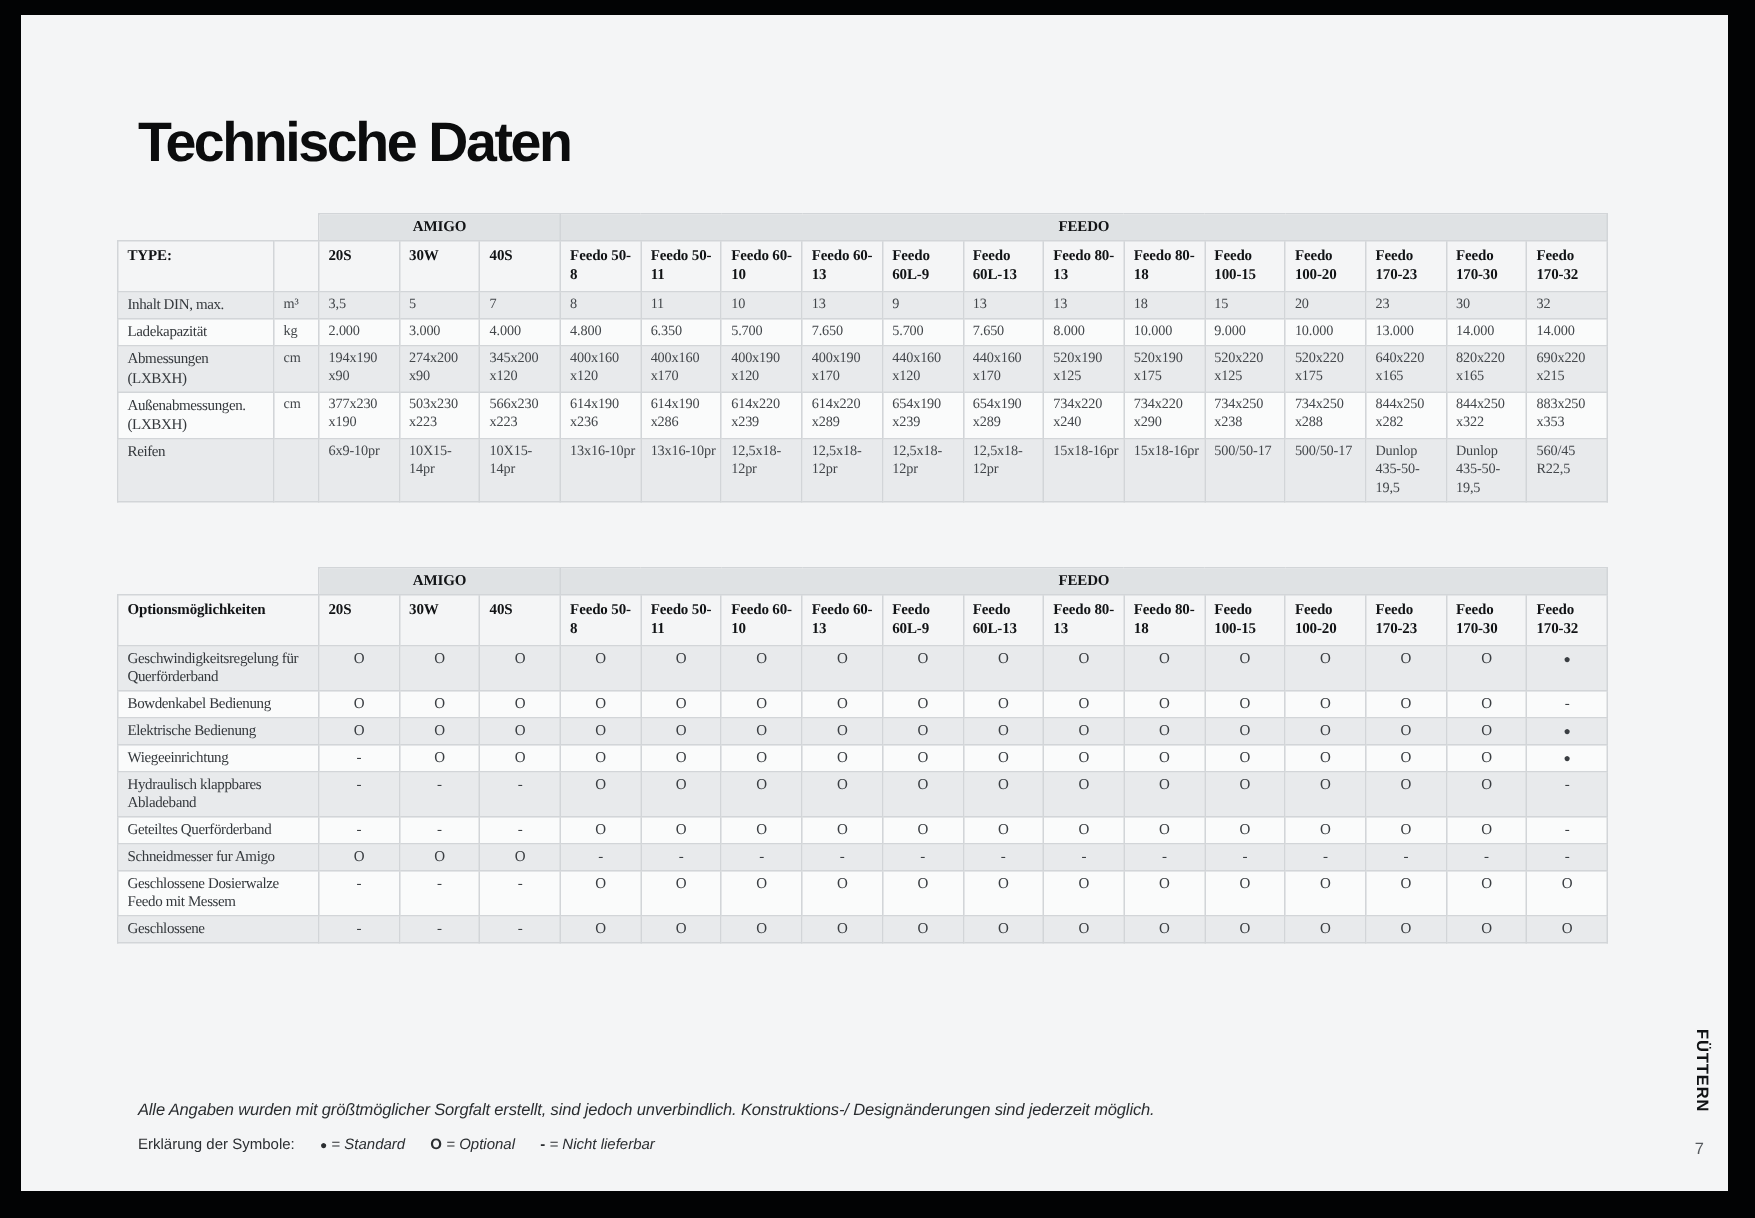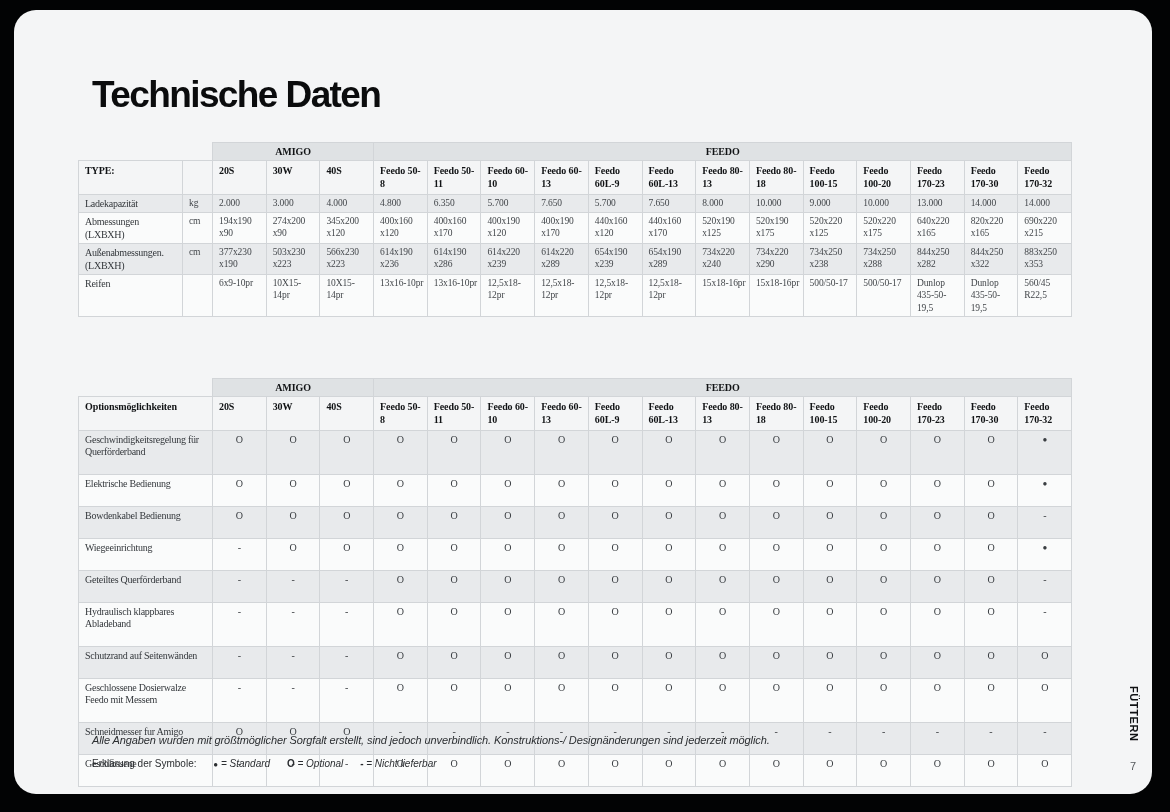--- a/index.html
+++ b/index.html
@@ -1,30 +1,30 @@
 <!DOCTYPE html>
 <html><head>
 <meta charset="utf-8">
 <style>
   * { margin:0; padding:0; box-sizing:border-box; }
   html,body { width:1170px; height:812px; background:#020304; font-family:"Liberation Sans",sans-serif; overflow:hidden; position:relative; }
-  .page { position:absolute; left:14px; top:10px; width:1138px; height:784px; background:#f4f5f6;border-radius:22px; }
+  .page { position:absolute; left:14px; top:10px; width:1138px; height:784px; background:#f4f5f6; }
   .title { position:absolute; left:78px; top:64px; font-size:37px; font-weight:bold; letter-spacing:-1.6px; color:#0b0c0d; }
   table { border-collapse:collapse; table-layout:fixed; width:993px; position:absolute; left:64px;font-family:Liberation Serif, serif; }
   #spec { top:132px; }
   #opts { top:368px; }
   th,td { border:1px solid #d2d5d8; font-size:9.5px; color:#42464a; vertical-align:top; text-align:left; padding:2px 3px 2px 6px; line-height:1.3; letter-spacing:-0.1px; overflow:hidden; }
   th.spacer { border:none; background:transparent; }
   th.group { background:#dfe2e4; text-align:center; font-weight:bold; color:#111315; font-size:10px; padding:2px; line-height:1.3; }
   th.hlabel, th.hmodel, th.hunit { background:#f4f5f6; font-weight:bold; color:#111315; font-size:10px; padding-top:4px; padding-bottom:4px; line-height:1.25; }
   tbody tr:nth-child(odd) td { background:#e8eaec; }
   tbody tr:nth-child(even) td { background:#fafbfb; }
   td.lbl { font-size:10px; color:#34383c; letter-spacing:-0.25px; }
   td.unit { font-size:9.5px; }
-  #opts td.lbl { line-height:1.2; padding-top:3px; padding-bottom:16px; }
+  #opts td.lbl { line-height:1.2; padding-top:3px; padding-bottom:2px; }
   #opts td.opt { text-align:center; padding:2px; font-size:10px; line-height:1.3; color:#3a3e42; }
   #opts td.opt.std { font-size:8px; padding-top:4px; }
   .footer-note { position:absolute; left:78px; top:680px; width:860px; font-size:10px; color:#2b2e31; letter-spacing:-0.1px; }
   .legend { position:absolute; left:78px; top:748px; font-size:10px; color:#2b2e31; }
   .legend .li { margin-left:14px; }
   .legend .sym { font-style:normal; font-weight:bold; }
   .legend .sym.dot { font-size:8px; }
   .legend i { color:#2b2e31; }
   .disclaimer { position:absolute; left:78px; top:724px; width:900px; font-size:11px; font-style:italic; color:#2b2e31; letter-spacing:-0.1px; }
   .side-label { position:absolute; right:12px; top:676px; writing-mode:vertical-rl; font-size:11px; font-weight:bold; color:#101214; letter-spacing:0.6px; }
@@ -79,20 +79,40 @@
           <th class="hmodel">Feedo 80-18</th>
           <th class="hmodel">Feedo 100-15</th>
           <th class="hmodel">Feedo 100-20</th>
           <th class="hmodel">Feedo 170-23</th>
           <th class="hmodel">Feedo 170-30</th>
           <th class="hmodel">Feedo 170-32</th>
         </tr>
       </thead>
       <tbody>
         <tr>
+          <td class="lbl">Inhalt DIN, max.</td>
+          <td class="unit">m³</td>
+          <td class="val">3,5</td>
+          <td class="val">5</td>
+          <td class="val">7</td>
+          <td class="val">8</td>
+          <td class="val">11</td>
+          <td class="val">10</td>
+          <td class="val">13</td>
+          <td class="val">9</td>
+          <td class="val">13</td>
+          <td class="val">13</td>
+          <td class="val">18</td>
+          <td class="val">15</td>
+          <td class="val">20</td>
+          <td class="val">23</td>
+          <td class="val">30</td>
+          <td class="val">32</td>
+        </tr>
+        <tr>
           <td class="lbl">Ladekapazität</td>
           <td class="unit">kg</td>
           <td class="val">2.000</td>
           <td class="val">3.000</td>
           <td class="val">4.000</td>
           <td class="val">4.800</td>
           <td class="val">6.350</td>
           <td class="val">5.700</td>
           <td class="val">7.650</td>
           <td class="val">5.700</td>
@@ -228,170 +248,151 @@
           <td class="opt">O</td>
           <td class="opt">O</td>
           <td class="opt">O</td>
           <td class="opt">O</td>
           <td class="opt">O</td>
           <td class="opt">O</td>
           <td class="opt">O</td>
           <td class="opt std">●</td>
         </tr>
         <tr>
+          <td class="lbl">Bowdenkabel Bedienung</td>
+          <td class="opt">O</td>
+          <td class="opt">O</td>
+          <td class="opt">O</td>
+          <td class="opt">O</td>
+          <td class="opt">O</td>
+          <td class="opt">O</td>
+          <td class="opt">O</td>
+          <td class="opt">O</td>
+          <td class="opt">O</td>
+          <td class="opt">O</td>
+          <td class="opt">O</td>
+          <td class="opt">O</td>
+          <td class="opt">O</td>
+          <td class="opt">O</td>
+          <td class="opt">O</td>
+          <td class="opt">-</td>
+        </tr>
+        <tr>
           <td class="lbl">Elektrische Bedienung</td>
           <td class="opt">O</td>
           <td class="opt">O</td>
           <td class="opt">O</td>
           <td class="opt">O</td>
           <td class="opt">O</td>
           <td class="opt">O</td>
           <td class="opt">O</td>
           <td class="opt">O</td>
           <td class="opt">O</td>
           <td class="opt">O</td>
           <td class="opt">O</td>
           <td class="opt">O</td>
           <td class="opt">O</td>
           <td class="opt">O</td>
           <td class="opt">O</td>
           <td class="opt std">●</td>
         </tr>
         <tr>
-          <td class="lbl">Bowdenkabel Bedienung</td>
-          <td class="opt">O</td>
-          <td class="opt">O</td>
-          <td class="opt">O</td>
-          <td class="opt">O</td>
-          <td class="opt">O</td>
-          <td class="opt">O</td>
-          <td class="opt">O</td>
-          <td class="opt">O</td>
-          <td class="opt">O</td>
-          <td class="opt">O</td>
-          <td class="opt">O</td>
-          <td class="opt">O</td>
-          <td class="opt">O</td>
-          <td class="opt">O</td>
-          <td class="opt">O</td>
-          <td class="opt">-</td>
-        </tr>
-        <tr>
           <td class="lbl">Wiegeeinrichtung</td>
           <td class="opt">-</td>
           <td class="opt">O</td>
           <td class="opt">O</td>
           <td class="opt">O</td>
           <td class="opt">O</td>
           <td class="opt">O</td>
           <td class="opt">O</td>
           <td class="opt">O</td>
           <td class="opt">O</td>
           <td class="opt">O</td>
           <td class="opt">O</td>
           <td class="opt">O</td>
           <td class="opt">O</td>
           <td class="opt">O</td>
           <td class="opt">O</td>
           <td class="opt std">●</td>
         </tr>
         <tr>
+          <td class="lbl">Hydraulisch klappbares Abladeband</td>
+          <td class="opt">-</td>
+          <td class="opt">-</td>
+          <td class="opt">-</td>
+          <td class="opt">O</td>
+          <td class="opt">O</td>
+          <td class="opt">O</td>
+          <td class="opt">O</td>
+          <td class="opt">O</td>
+          <td class="opt">O</td>
+          <td class="opt">O</td>
+          <td class="opt">O</td>
+          <td class="opt">O</td>
+          <td class="opt">O</td>
+          <td class="opt">O</td>
+          <td class="opt">O</td>
+          <td class="opt">-</td>
+        </tr>
+        <tr>
           <td class="lbl">Geteiltes Querförderband</td>
           <td class="opt">-</td>
           <td class="opt">-</td>
           <td class="opt">-</td>
           <td class="opt">O</td>
           <td class="opt">O</td>
           <td class="opt">O</td>
           <td class="opt">O</td>
           <td class="opt">O</td>
           <td class="opt">O</td>
           <td class="opt">O</td>
           <td class="opt">O</td>
           <td class="opt">O</td>
           <td class="opt">O</td>
           <td class="opt">O</td>
           <td class="opt">O</td>
           <td class="opt">-</td>
         </tr>
         <tr>
-          <td class="lbl">Hydraulisch klappbares Abladeband</td>
-          <td class="opt">-</td>
-          <td class="opt">-</td>
-          <td class="opt">-</td>
-          <td class="opt">O</td>
-          <td class="opt">O</td>
-          <td class="opt">O</td>
-          <td class="opt">O</td>
-          <td class="opt">O</td>
-          <td class="opt">O</td>
-          <td class="opt">O</td>
-          <td class="opt">O</td>
-          <td class="opt">O</td>
-          <td class="opt">O</td>
-          <td class="opt">O</td>
-          <td class="opt">O</td>
-          <td class="opt">-</td>
-        </tr>
-        <tr>
-          <td class="lbl">Schutzrand auf Seitenwänden</td>
-          <td class="opt">-</td>
-          <td class="opt">-</td>
-          <td class="opt">-</td>
-          <td class="opt">O</td>
-          <td class="opt">O</td>
-          <td class="opt">O</td>
-          <td class="opt">O</td>
-          <td class="opt">O</td>
-          <td class="opt">O</td>
-          <td class="opt">O</td>
-          <td class="opt">O</td>
-          <td class="opt">O</td>
-          <td class="opt">O</td>
-          <td class="opt">O</td>
-          <td class="opt">O</td>
-          <td class="opt">O</td>
+          <td class="lbl">Schneidmesser fur Amigo</td>
+          <td class="opt">O</td>
+          <td class="opt">O</td>
+          <td class="opt">O</td>
+          <td class="opt">-</td>
+          <td class="opt">-</td>
+          <td class="opt">-</td>
+          <td class="opt">-</td>
+          <td class="opt">-</td>
+          <td class="opt">-</td>
+          <td class="opt">-</td>
+          <td class="opt">-</td>
+          <td class="opt">-</td>
+          <td class="opt">-</td>
+          <td class="opt">-</td>
+          <td class="opt">-</td>
+          <td class="opt">-</td>
         </tr>
         <tr>
           <td class="lbl">Geschlossene Dosierwalze Feedo mit Messem</td>
           <td class="opt">-</td>
           <td class="opt">-</td>
           <td class="opt">-</td>
           <td class="opt">O</td>
           <td class="opt">O</td>
           <td class="opt">O</td>
           <td class="opt">O</td>
           <td class="opt">O</td>
           <td class="opt">O</td>
           <td class="opt">O</td>
           <td class="opt">O</td>
           <td class="opt">O</td>
           <td class="opt">O</td>
           <td class="opt">O</td>
           <td class="opt">O</td>
           <td class="opt">O</td>
-        </tr>
-        <tr>
-          <td class="lbl">Schneidmesser fur Amigo</td>
-          <td class="opt">O</td>
-          <td class="opt">O</td>
-          <td class="opt">O</td>
-          <td class="opt">-</td>
-          <td class="opt">-</td>
-          <td class="opt">-</td>
-          <td class="opt">-</td>
-          <td class="opt">-</td>
-          <td class="opt">-</td>
-          <td class="opt">-</td>
-          <td class="opt">-</td>
-          <td class="opt">-</td>
-          <td class="opt">-</td>
-          <td class="opt">-</td>
-          <td class="opt">-</td>
-          <td class="opt">-</td>
         </tr>
         <tr>
           <td class="lbl">Geschlossene</td>
           <td class="opt">-</td>
           <td class="opt">-</td>
           <td class="opt">-</td>
           <td class="opt">O</td>
           <td class="opt">O</td>
           <td class="opt">O</td>
           <td class="opt">O</td>

